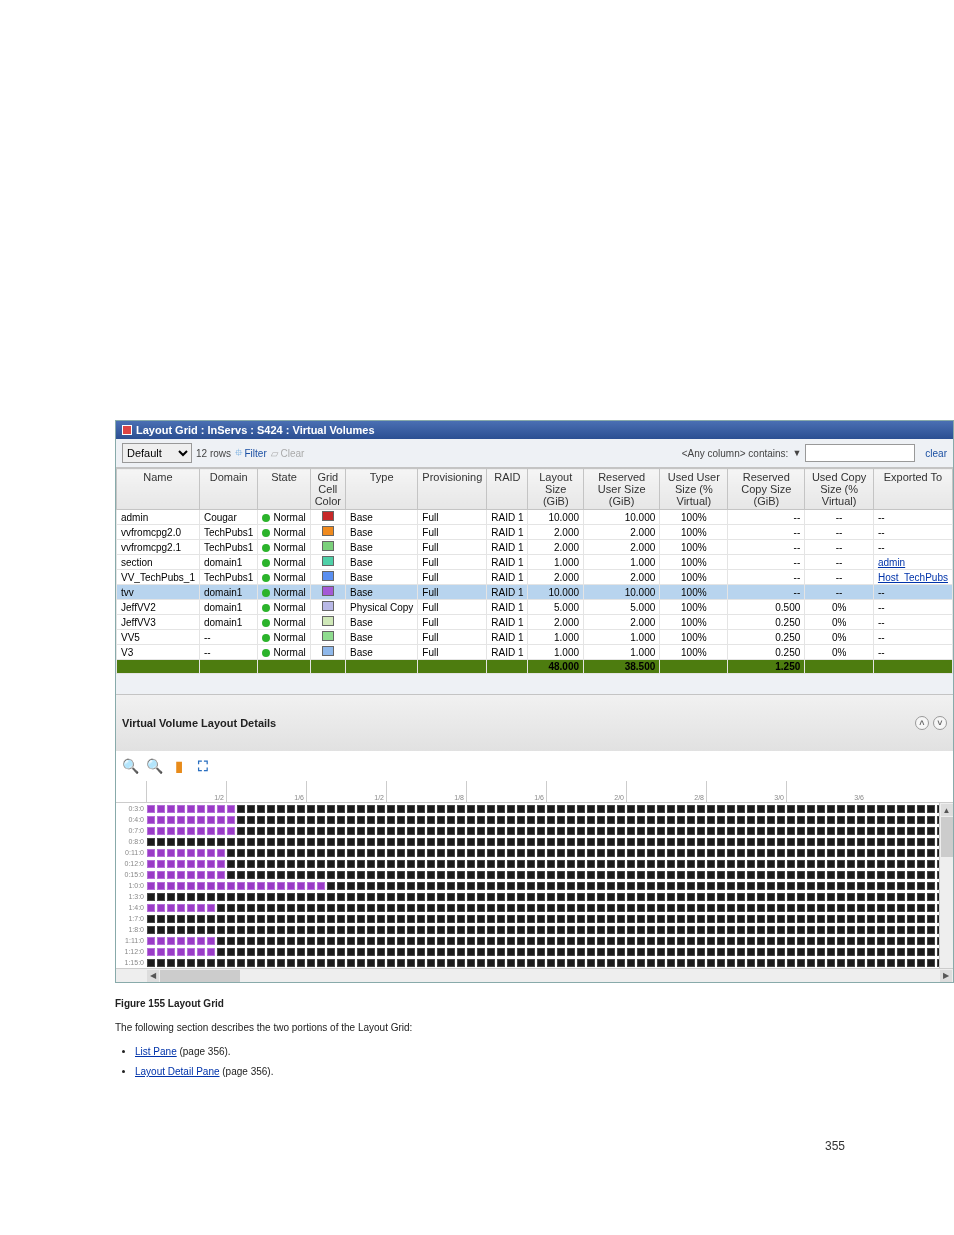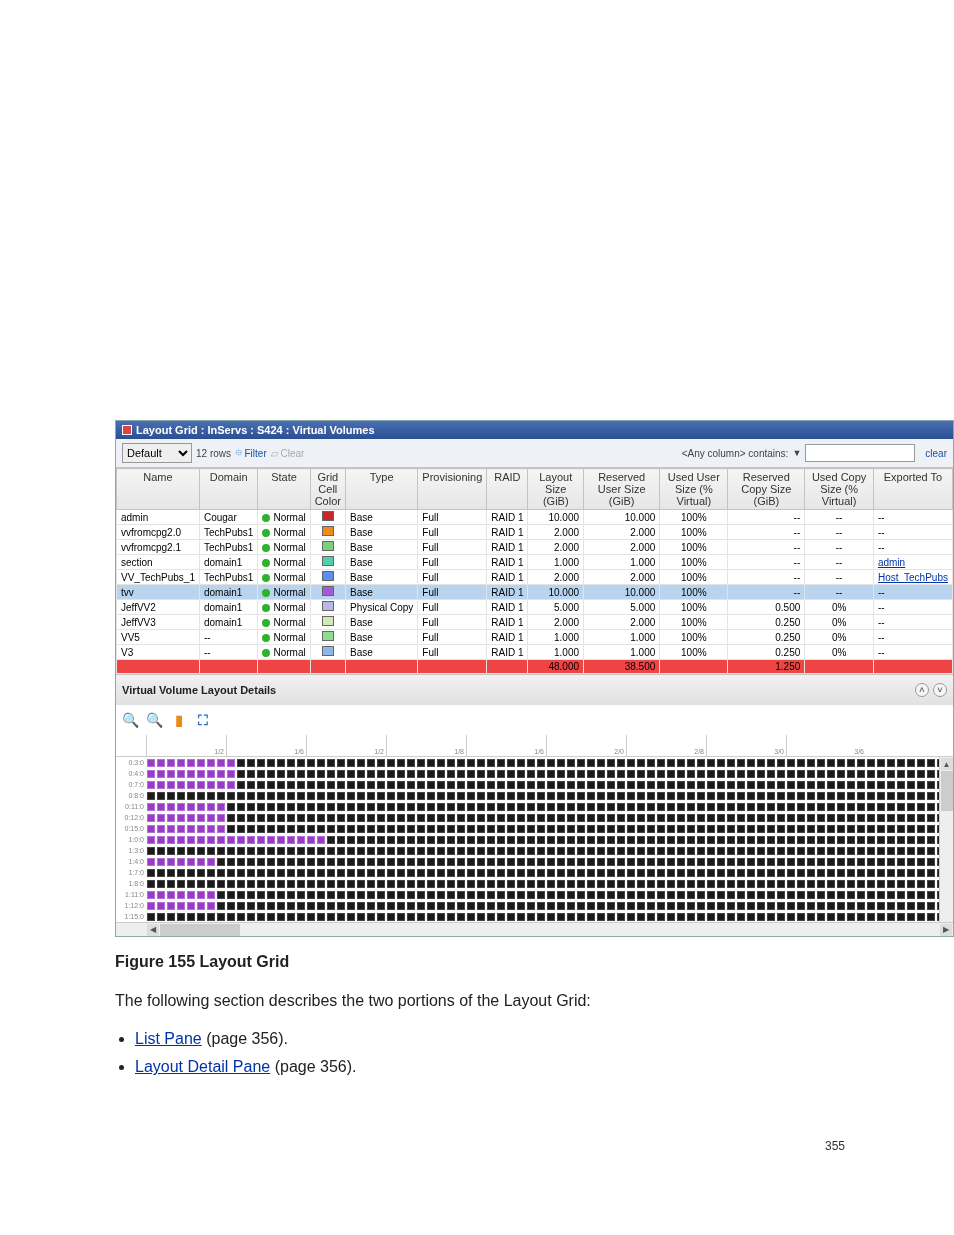--- a/index.html
+++ b/index.html
@@ -79,27 +79,28 @@
     padding: 1px 4px;
     white-space: nowrap;
     height: 14px;
   }
   .state-dot { display:inline-block; width:8px;height:8px;border-radius:50%;background:#2bb32b;margin-right:3px;vertical-align:middle;}
   .color-cell { width: 16px; text-align:center; }
   .sw { display:inline-block; width:12px;height:10px;border:1px solid #666; }
   .num { text-align: right; }
   .ctr { text-align: center; }
   tr.selected td { background:#b8d4ee; }
-  .footer-row td { background:#ef4444; font-weight:normal; }
+  .footer-row td { background:#4d7c0f; font-weight:bold; }
 
   .subheader {
     display:flex; align-items:center; justify-content:space-between;
     background: linear-gradient(#f1f1f1,#e1e1e1);
-    padding: 8px 6px; font-weight:bold; font-size:11px; color:#222;
+    padding: 21px 6px; font-weight:bold; font-size:11px; color:#222;
     border-top:1px solid #c4c4c4;
+    margin-top:20px;
   }
   .subheader .right-icons { display:flex; gap:4px; }
   .circ-btn { width:14px;height:14px;border-radius:50%;border:1px solid #999;background:#f6f6f6;display:flex;align-items:center;justify-content:center;font-size:9px;color:#666;cursor:pointer;}
 
   .layout-toolbar { display:flex; gap:6px; padding:6px; background:#fff; }
   .layout-toolbar .tbtn { width:18px;height:18px;display:flex;align-items:center;justify-content:center;font-size:14px;font-weight:bold;cursor:pointer; }
   .tbtn.zi { color:#0aa; } .tbtn.zo { color:#0aa; }
   .tbtn.bar { color:#e88b1a; } .tbtn.fs { color:#2a6fc0; }
 
   .grid-area { background:#fff; position:relative; }
@@ -115,21 +116,21 @@
   .cell.e { background:#1a1a1a; border:1px solid #444; }
   .scrollbar-v { position:absolute; right:0; top:22px; bottom:14px; width:14px; background:#eee; border-left:1px solid #ccc;}
   .scroll-arrow-up{width:12px;height:12px;background:#ddd;margin:1px auto;display:flex;align-items:center;justify-content:center;font-size:8px;color:#555;}
   .scroll-thumb{width:12px;height:40px;background:#ccc;margin:1px auto 0;}
   .scrollbar-h { display:flex;align-items:center;height:14px;background:#eee;border-top:1px solid #ccc;}
   .h-arrow{width:12px;height:12px;background:#ddd;display:flex;align-items:center;justify-content:center;font-size:8px;color:#555;margin:0 1px;}
   .h-track{flex:1;height:12px;background:#eee;position:relative;}
   .h-thumb{position:absolute;left:0;width:80px;height:12px;background:#ccc;}
   a.ext { color:#0033aa; text-decoration:underline; }
 
-  .body-text { font-family: Arial, sans-serif; font-size: 16px; line-height: 1.4; margin: 14px 0; color: #222; max-width: 730px;}
+  .body-text { font-family: Arial, sans-serif; font-size: 10px; line-height: 1.4; margin: 14px 0; color: #222; max-width: 730px;}
   .body-text ul { margin:6px 0; padding-left: 20px;}
   .body-text li { margin: 6px 0; color:#222;}
   .page-num { text-align:right; margin-top:60px; font-size:12px; color:#333; max-width:730px;}
 </style>
 </head>
 <body>
 
 <div class="panel">
 
   <div class="titlebar">

